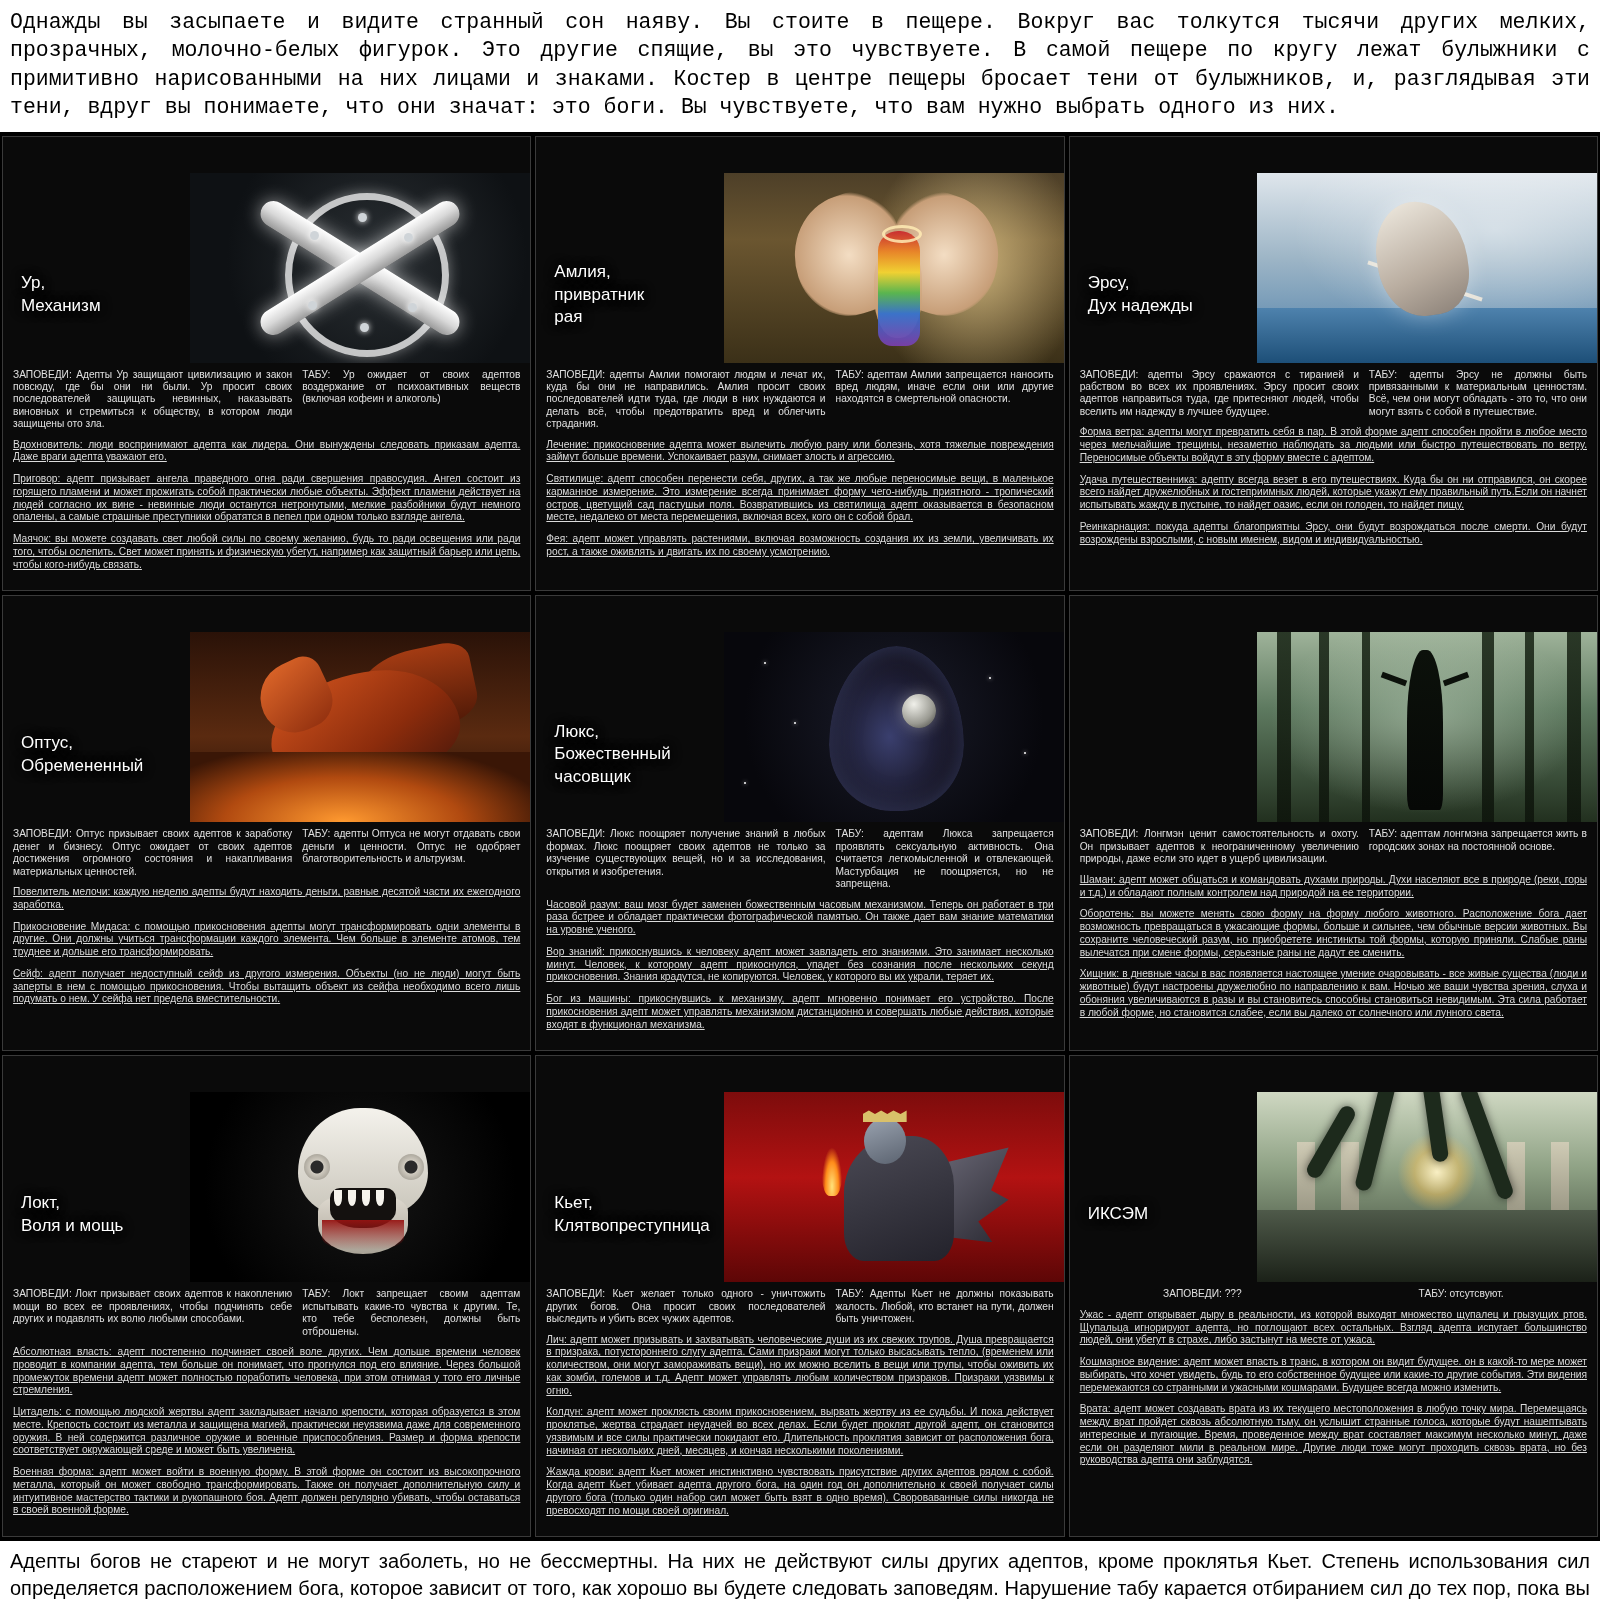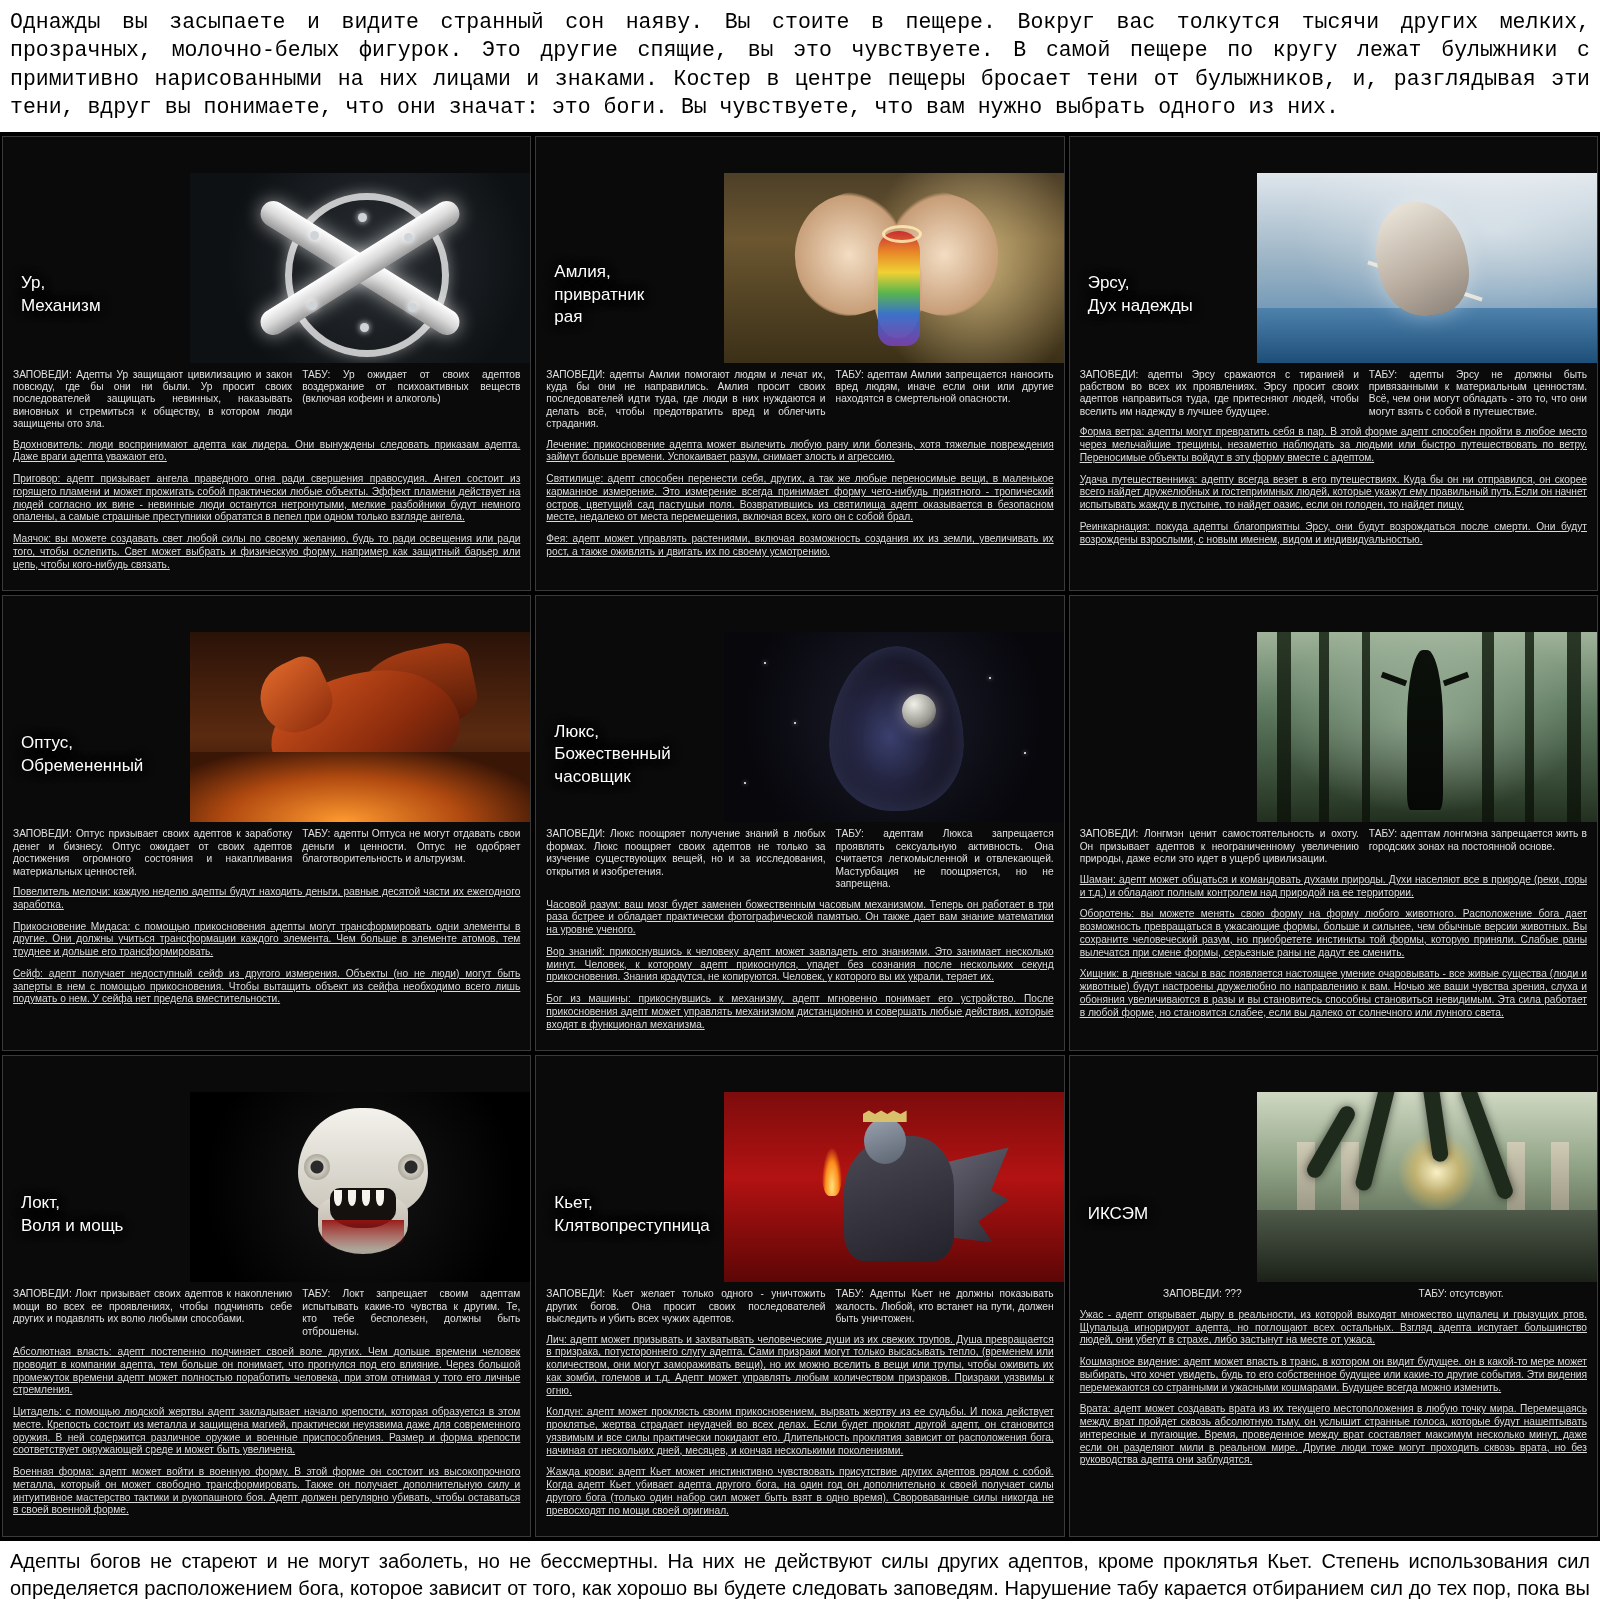--- a/index.html
+++ b/index.html
@@ -371,21 +371,21 @@
         <div class="card-title">Ур,
 Механизм</div>
       </div>
       <div class="rules">
         <div class="col">ЗАПОВЕДИ: Адепты Ур защищают цивилизацию и закон повсюду, где бы они ни были. Ур просит своих последователей защищать невинных, наказывать виновных и стремиться к обществу, в котором люди защищены ото зла.</div>
         <div class="col taboo">ТАБУ: Ур ожидает от своих адептов воздержание от психоактивных веществ (включая кофеин и алкоголь)</div>
       </div>
       <div class="powers">
         <p>Вдохновитель: люди воспринимают адепта как лидера. Они вынуждены следовать приказам адепта. Даже враги адепта уважают его.</p>
         <p>Приговор: адепт призывает ангела праведного огня ради свершения правосудия. Ангел состоит из горящего пламени и может прожигать собой практически любые объекты. Эффект пламени действует на людей согласно их вине - невинные люди останутся нетронутыми, мелкие разбойники будут немного опалены, а самые страшные преступники обратятся в пепел при одном только взгляде ангела.</p>
-        <p>Маячок: вы можете создавать свет любой силы по своему желанию, будь то ради освещения или ради того, чтобы ослепить. Свет может выбрать и физическую форму, например как защитный барьер или цепь, чтобы кого-нибудь связать.</p>
+        <p>Маячок: вы можете создавать свет любой силы по своему желанию, будь то ради освещения или ради того, чтобы ослепить. Свет может принять и физическую убегут, например как защитный барьер или цепь, чтобы кого-нибудь связать.</p>
       </div>
     </div>
 
     <div class="card">
       <div class="card-top">
         <div class="art art-amlia">
           <div class="glow"></div>
           <div class="wing wl"></div>
           <div class="wing wr"></div>
           <div class="body"></div>

